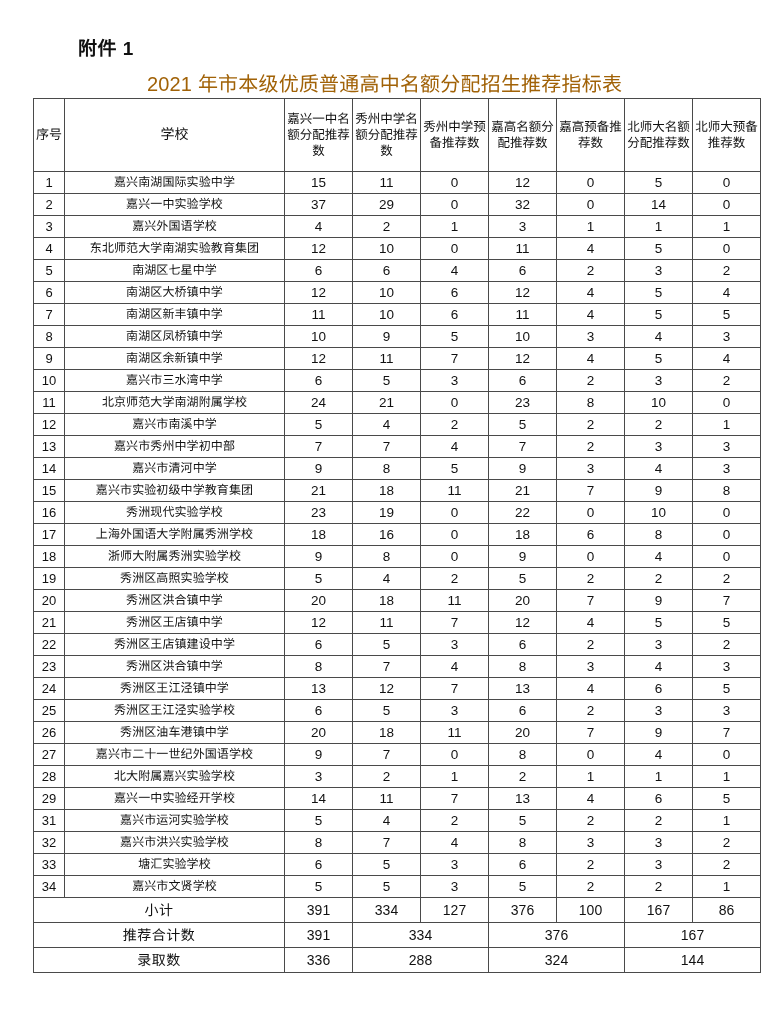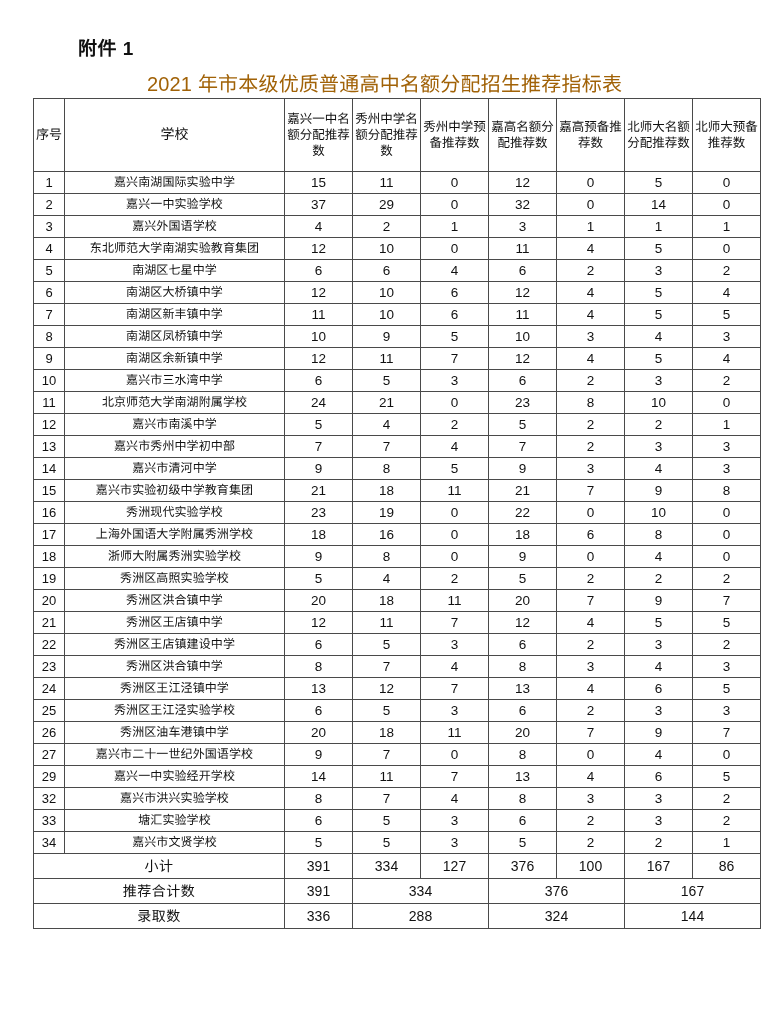--- a/index.html
+++ b/index.html
@@ -427,29 +427,51 @@
             <td class="school-cell">嘉兴市二十一世纪外国语学校</td>
             <td class="num-cell">9</td>
             <td class="num-cell">7</td>
             <td class="num-cell">0</td>
             <td class="num-cell">8</td>
             <td class="num-cell">0</td>
             <td class="num-cell">4</td>
             <td class="num-cell">0</td>
           </tr>
           <tr>
+            <td class="seq-cell">28</td>
+            <td class="school-cell">北大附属嘉兴实验学校</td>
+            <td class="num-cell">3</td>
+            <td class="num-cell">2</td>
+            <td class="num-cell">1</td>
+            <td class="num-cell">2</td>
+            <td class="num-cell">1</td>
+            <td class="num-cell">1</td>
+            <td class="num-cell">1</td>
+          </tr>
+          <tr>
             <td class="seq-cell">29</td>
             <td class="school-cell">嘉兴一中实验经开学校</td>
             <td class="num-cell">14</td>
             <td class="num-cell">11</td>
             <td class="num-cell">7</td>
             <td class="num-cell">13</td>
             <td class="num-cell">4</td>
             <td class="num-cell">6</td>
             <td class="num-cell">5</td>
+          </tr>
+          <tr>
+            <td class="seq-cell">31</td>
+            <td class="school-cell">嘉兴市运河实验学校</td>
+            <td class="num-cell">5</td>
+            <td class="num-cell">4</td>
+            <td class="num-cell">2</td>
+            <td class="num-cell">5</td>
+            <td class="num-cell">2</td>
+            <td class="num-cell">2</td>
+            <td class="num-cell">1</td>
           </tr>
           <tr>
             <td class="seq-cell">32</td>
             <td class="school-cell">嘉兴市洪兴实验学校</td>
             <td class="num-cell">8</td>
             <td class="num-cell">7</td>
             <td class="num-cell">4</td>
             <td class="num-cell">8</td>
             <td class="num-cell">3</td>
             <td class="num-cell">3</td>

